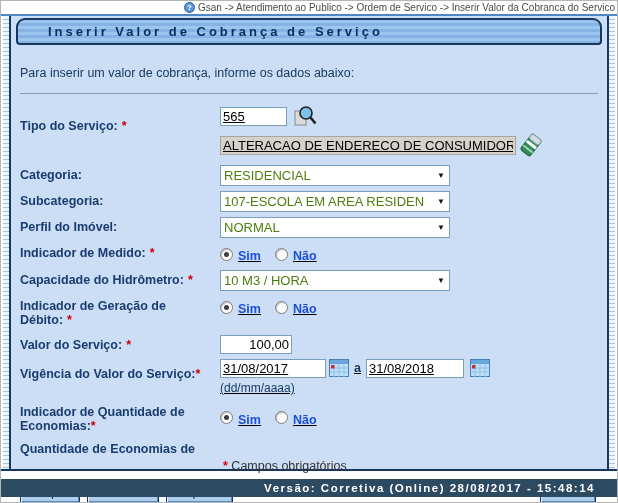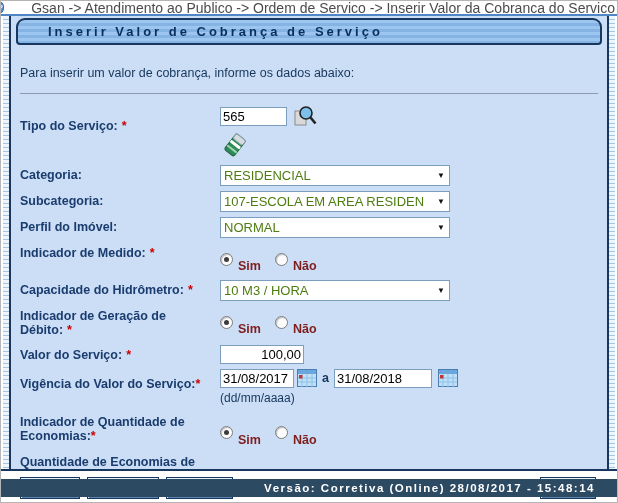--- a/index.html
+++ b/index.html
@@ -3,21 +3,21 @@
 <meta charset="utf-8">
 <style>
   * { margin:0; padding:0; box-sizing:border-box; }
   html,body { background:#fff; }
   body { font-family:"Liberation Sans","DejaVu Sans",sans-serif; }
   .screen { position:relative; width:618px; height:503px; background:#fff; overflow:hidden; border:1px solid #b5b5b5; }
 
   
   .crumbbar { position:absolute; top:0; left:0; right:0; height:13px; background:#fff;
     display:flex; justify-content:flex-end; align-items:center; gap:3px; padding-right:2px; }
-  .crumb-text { font-size:14px; color:#4c4c4c; white-space:nowrap;margin-left:24px; }
+  .crumb-text { font-size:10px; color:#4c4c4c; white-space:nowrap; }
   .help-icon { display:inline-flex; width:11px; height:11px; border-radius:50%;
     background:#5b96d6; border:1px solid #2d5e9e; color:#fff; font-size:8px; font-weight:bold;
     align-items:center; justify-content:center; line-height:1; }
 
   
   .frame { position:absolute; top:13px; left:0; right:0; height:457px; display:flex;
     border-top:2px solid #4f86c6; border-bottom:2px solid #17375e; }
   .edge { width:10px; background:repeating-linear-gradient(to bottom,#eef5fd 0 3px,#a6c4e3 3px 4px); }
   .edge.left  { border-right:2px solid #17375e; border-left:2px solid #fff; }
   .edge.right { border-left:2px solid #17375e; border-right:2px solid #fff; }
@@ -30,38 +30,38 @@
   .titlebar span { font-size:13px; font-weight:bold; letter-spacing:3px; color:#0b2f5c; }
 
   .intro { margin:21px 0 0 4px; font-size:12.5px; color:#16365c; }
   .rule { border:none; border-top:1px solid #8a9ab0; margin:13px 4px 10px 4px; }
 
   
   .form-row { display:flex; align-items:flex-start; margin:0 0 5px 4px; }
   .form-label { flex:0 0 200px; font-size:12.5px; font-weight:bold; color:#1a3c6e; padding-top:3px; line-height:1.15; }
   .req { color:#cc0000; font-weight:bold; }
   .req.spaced { margin-left:4px; }
-  .fields { display:flex; align-items:center; }
+  .fields { display:flex; align-items:center;text-decoration:underline; }
   .fields.col { flex-direction:column; align-items:flex-start; gap:4px; }
 
   .txt { height:19px; border:1px solid #7b9ebd; background:#fff; font-family:inherit;
     font-size:13px; color:#000; padding:0 2px; }
   .txt.ro { background:#d6d2cb; border:1px solid #a9a49b; }
   .txt.rt { text-align:right; }
 
   .select { position:relative; width:230px; height:21px; border:1px solid #7b9ebd; background:#fff;
     display:flex; align-items:center; padding:0 16px 0 3px; cursor:default; }
   .select-value { font-size:13px; color:#4d7c0f; white-space:nowrap; overflow:hidden; }
   .select-arrow { position:absolute; right:4px; top:5px; font-size:8px; color:#111; }
 
   .radio { display:inline-block; width:13px; height:13px; border-radius:50%;
     background:#fdfdfd; border:1px solid #7c7c7c; box-shadow:inset 1px 1px 1px #bfbfbf; position:relative; }
   .radio.checked::after { content:""; position:absolute; left:3px; top:3px; width:5px; height:5px;
     border-radius:50%; background:#3c3c3c; }
-  .radio-label { font-size:12.5px; font-weight:bold; color:#7f1d1d; margin:14px 14px 0 5px; }
+  .radio-label { font-size:12.5px; font-weight:bold; color:#1d4ed8; margin:4px 14px 0 5px; }
   .radio-label.last { margin-right:0; }
 
   .hint { font-size:12px; color:#16365c; }
   .sep-a { font-size:12.5px; font-weight:bold; color:#16365c; margin:0 5px; }
   .icon-gap { margin-left:6px; display:inline-flex; }
   .cal { margin-left:3px; display:inline-flex; cursor:pointer; }
 
   .note-row { margin:3px 0 6px 207px; font-size:12.5px; color:#333; }
 
   .btnrow { display:flex; align-items:center; margin:8px 2px 0 4px; }
@@ -104,20 +104,21 @@
             <input class="txt" style="width: 67px;" value="565">
             <span class="icon-gap">
               <svg width="24" height="24" viewBox="0 0 24 24">
                 <rect x="2" y="7" width="11" height="14" fill="#d9d9d9" stroke="#8a8a8a"></rect>
                 <circle cx="13" cy="9" r="6" fill="#7ec0ec" stroke="#222" stroke-width="1.6"></circle>
                 <line x1="17.5" y1="13.5" x2="22.5" y2="19.5" stroke="#222" stroke-width="2.6"></line>
               </svg>
             </span>
           </div>
           <div class="fields">
+            <input class="txt ro" style="width: 296px;" readonly="" value="ALTERACAO DE ENDERECO DE CONSUMIDOR">
             <span class="icon-gap" style="margin-left:3px">
               <svg width="24" height="26" viewBox="0 0 24 26">
                 <g transform="rotate(38 12 13)">
                   <rect x="6" y="3" width="12" height="20" rx="2" fill="#2e8b57" stroke="#1d5c39"></rect>
                   <rect x="6" y="3" width="12" height="6" rx="2" fill="#d5dde2" stroke="#8fa3ad"></rect>
                   <rect x="6" y="11" width="12" height="3" fill="#ffffff"></rect>
                   <rect x="6" y="17" width="12" height="2" fill="#9fd4b4"></rect>
                 </g>
               </svg>
             </span>
@@ -172,28 +173,28 @@
         <div class="fields" style="padding-top:2px">
           <span class="radio checked"></span>
           <span class="radio-label">Sim</span>
           <span class="radio"></span>
           <span class="radio-label last">Não</span>
         </div>
       </div>
 
       <div class="form-row">
         <div class="form-label"><span>Valor do Serviço:</span><span class="req spaced">*</span></div>
-        <input class="txt rt" style="width: 84px;" value="100,00">
+        <input class="txt rt" style="width: 72px;" value="100,00">
       </div>
 
       <div class="form-row" style="margin-bottom:7px">
         <div class="form-label" style="padding-top:8px"><span>Vigência do Valor do Serviço:</span><span class="req">*</span></div>
         <div class="fields col" style="gap:3px">
           <div class="fields">
-            <input class="txt" style="width: 74px;" value="31/08/2017">
+            <input class="txt" style="width: 106px;" value="31/08/2017">
             <span class="cal">
               <svg width="20" height="18" viewBox="0 0 20 18">
                 <rect x="0.5" y="0.5" width="19" height="17" fill="#bfe0f7" stroke="#4a7fb5"></rect>
                 <rect x="1" y="1" width="18" height="4" fill="#6aa7dd"></rect>
                 <path d="M5 5v13 M10 5v13 M15 5v13 M1 9h18 M1 13h18" stroke="#8fc0e8" stroke-width="1" fill="none"></path>
                 <rect x="2" y="6" width="3.5" height="3.5" fill="#c23434"></rect>
               </svg>
             </span>
             <span class="sep-a">a</span>
             <input class="txt" style="width: 98px;" value="31/08/2018">
@@ -217,20 +218,22 @@
           <span class="radio-label">Sim</span>
           <span class="radio"></span>
           <span class="radio-label last">Não</span>
         </div>
       </div>
 
       <div class="form-row" style="margin-bottom:2px">
         <div class="form-label">Quantidade de Economias de</div>
       </div>
 
+      <div class="note-row"><span class="req">*</span>
+        <span>Campos obrigatórios</span></div>
 
       <div class="btnrow">
         <button class="btn">Limpar</button>
         <button class="btn">Cancelar</button>
         <button class="btn">Replicar</button>
         <button class="btn right">Inserir</button>
       </div>
 
     </div>
 

